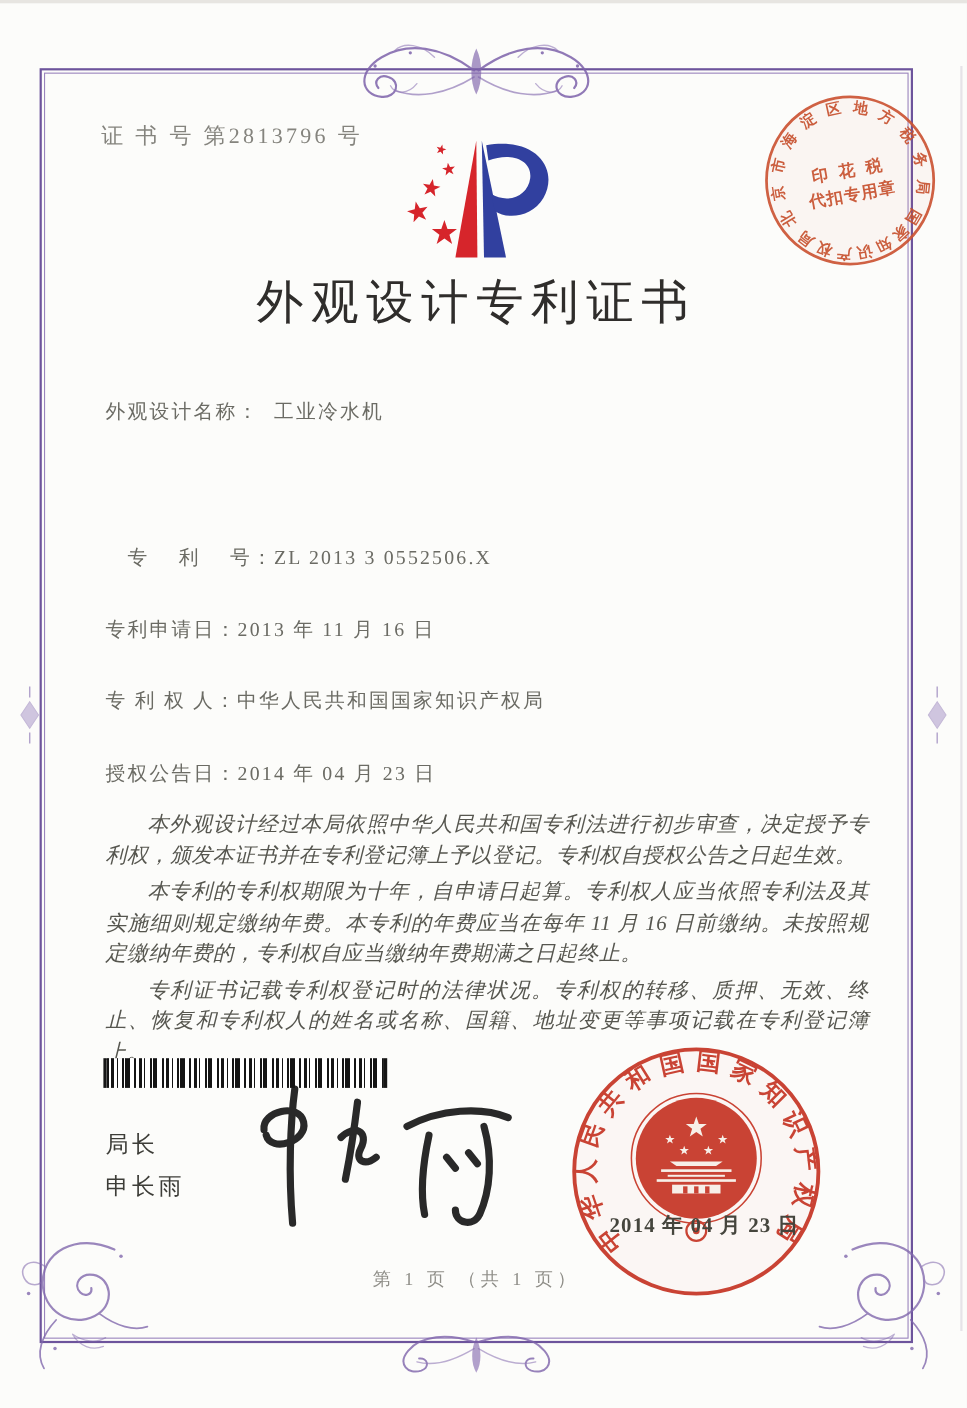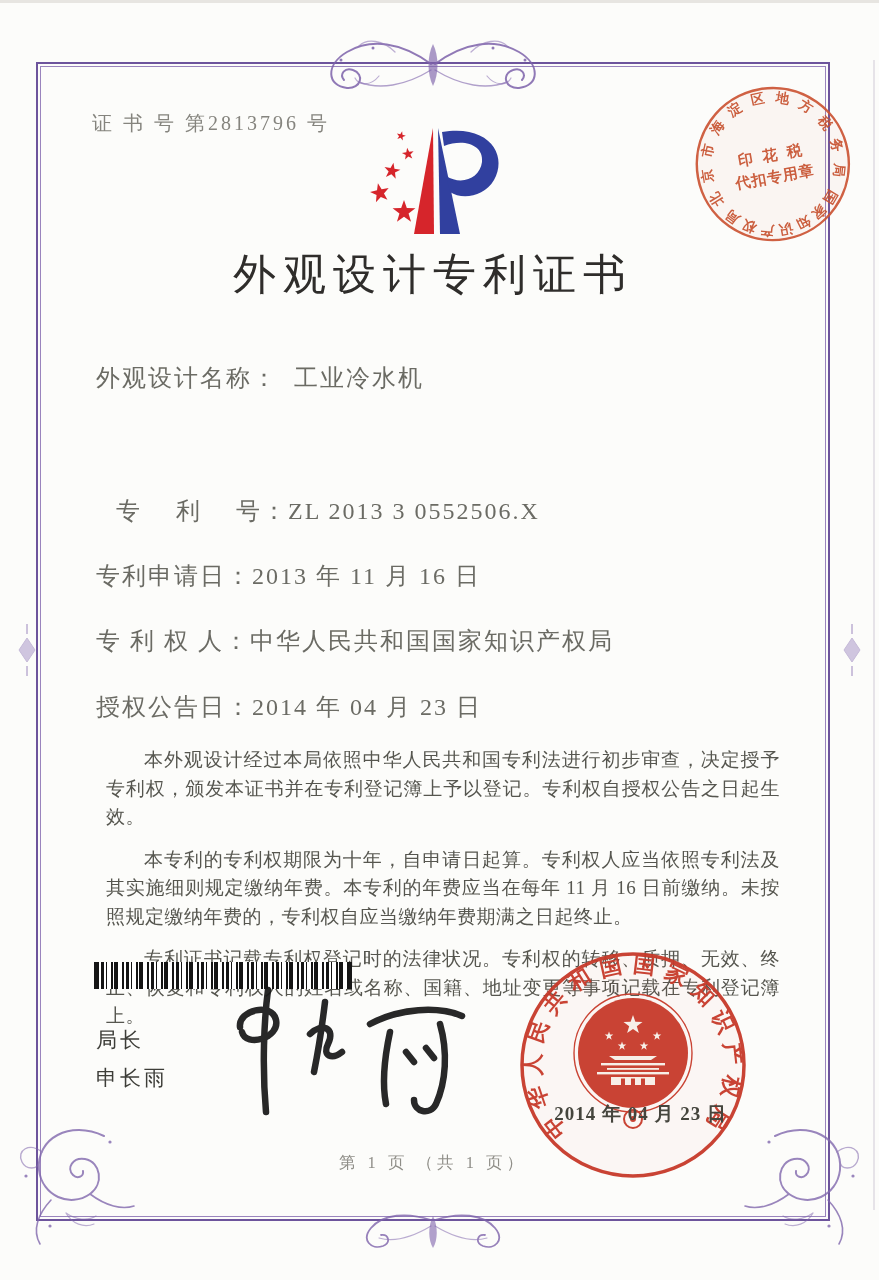--- a/index.html
+++ b/index.html
@@ -20,26 +20,26 @@
   .corner-br { transform:scaleX(-1); }
   .side-right { transform:scaleX(-1); }
 
   .cert-no { position:absolute; left:92px; top:110px; font-size:20px; color:#85847e; letter-spacing:3px; }
 
   .logo { position:absolute; left:352px; top:120px; }
 
   .title { position:absolute; left:133px; top:246px; width:600px; text-align:center;
            font-size:43px; font-weight:400; color:#2f2d2b; letter-spacing:7px; }
 
-  .field { position:absolute; left:96px; font-size:24px; color:#6b6b64; letter-spacing:2px; white-space:pre; }
+  .field { position:absolute; left:96px; font-size:18px; color:#6b6b64; letter-spacing:2px; white-space:pre; }
   .f1{top:362px;} .f2{top:429px;} .f3{top:495px;margin-left:20px;} .f4{top:560px;} .f5{top:625px;} .f6{top:691px;}
 
   .body-text { position:absolute; left:92px; top:732px; width:702px;
                font-size:19px; line-height:28.5px; color:#56564f; text-align:justify; letter-spacing:.5px; }
-  .body-text p { margin:14px; text-indent:2em; }
+  .body-text p { margin:4px; text-indent:2em;font-style:italic; }
 
   .barcode { position:absolute; left:94px; top:962px; width:252px; height:27px;
              border-left:3px solid #161616; border-right:3px solid #161616;
              background:
                repeating-linear-gradient(90deg,
                  #141414 0 2px, #ffffff 2px 4px,
                  #141414 4px 7px, #ffffff 7px 9px,
                  #141414 9px 10px, #ffffff 10px 14px,
                  #141414 14px 16px, #ffffff 16px 17px,
                  #141414 17px 21px, #ffffff 21px 25px); }

